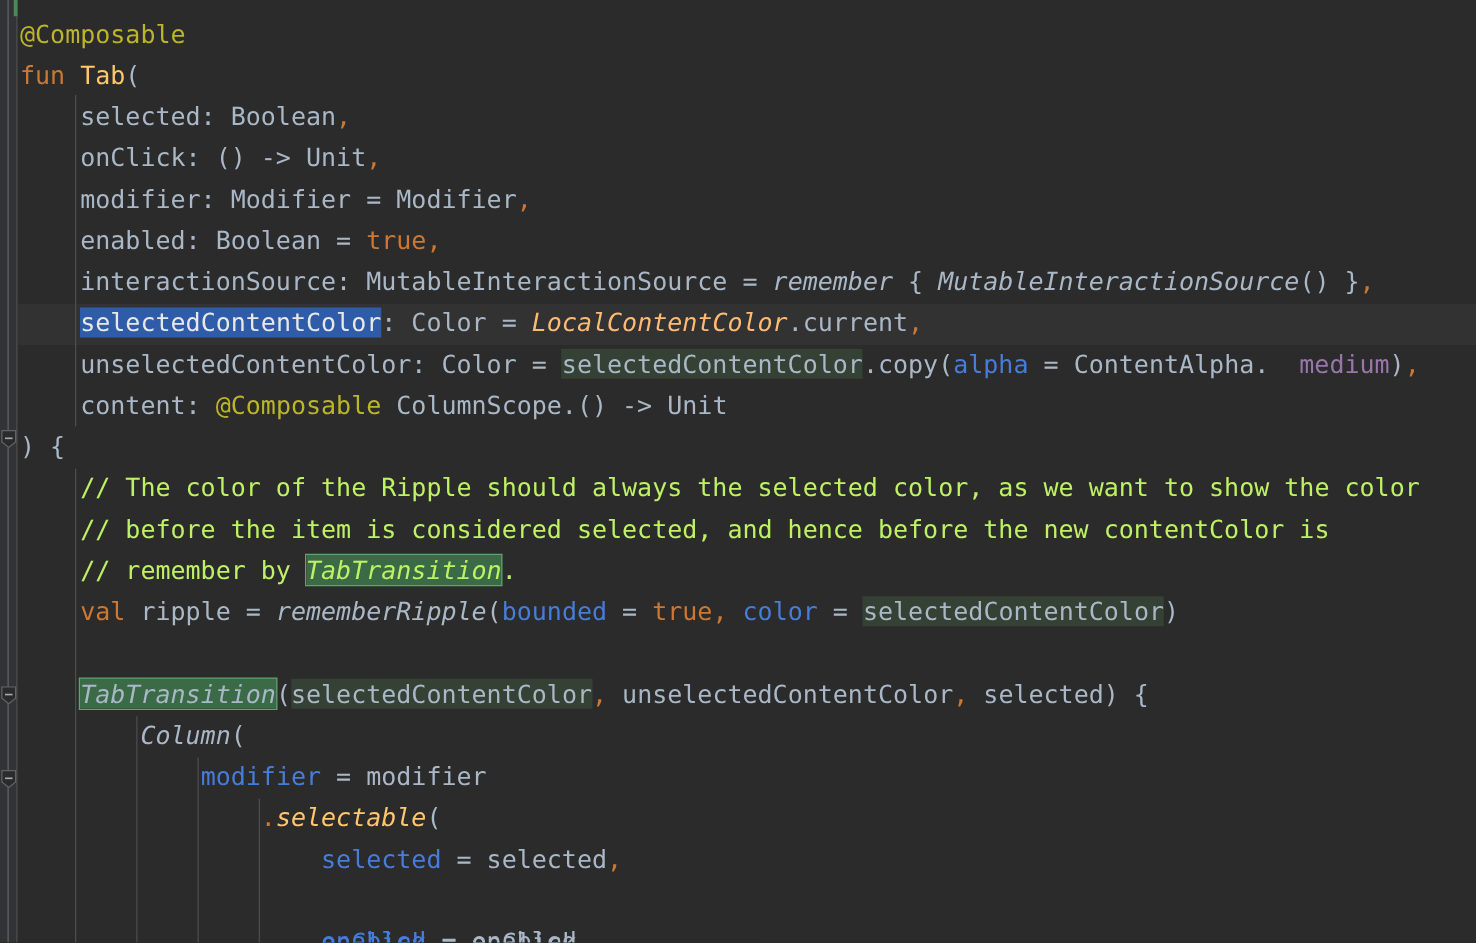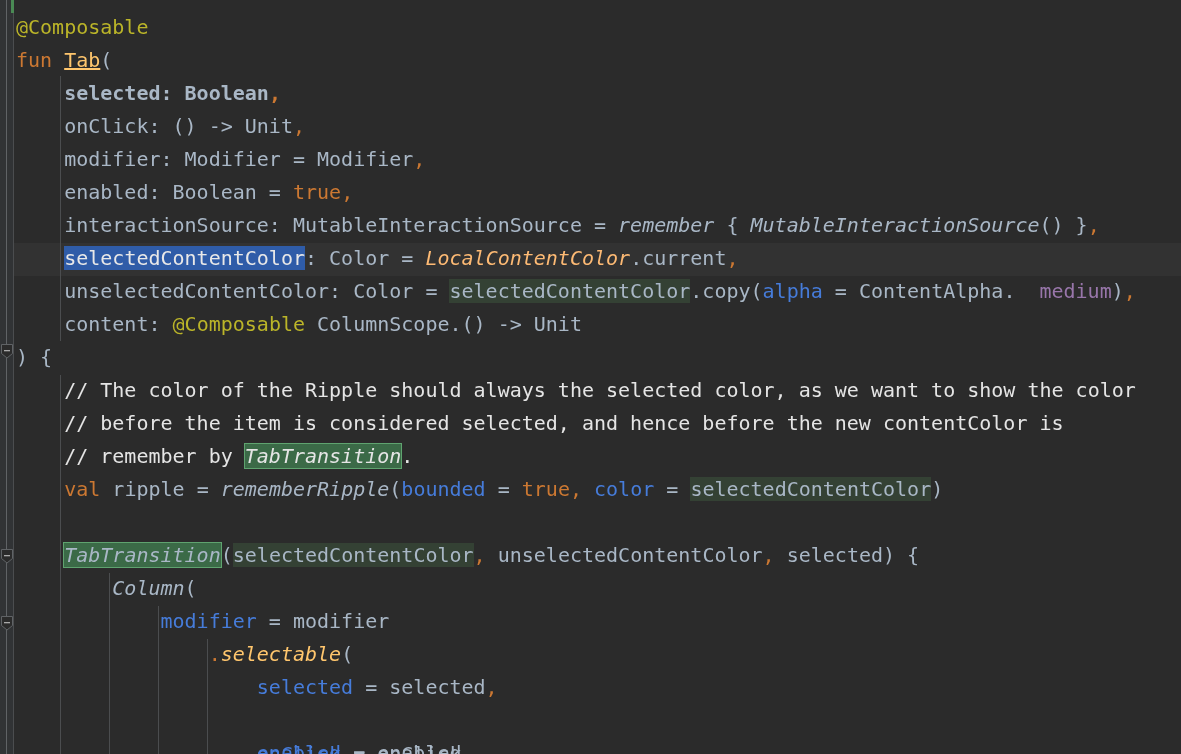--- a/index.html
+++ b/index.html
@@ -99,23 +99,23 @@
     line-height: 33px;
     white-space: pre;
     font-size: 20px;
     letter-spacing: 0px;
   }
 
   
   .t-default   { color: #a9b7c6; }
   .t-keyword   { color: #cc7832; }
   .t-annot     { color: #bbb529; }
-  .t-funcname  { color: #ffc66d; text-decoration: underline; }
+  .t-funcname  { color: #ffc66d; }
   .t-namedarg  { color: #467cda; }
-  .t-comment   { color: #e5e5e5; }
+  .t-comment   { color: #bef264; }
   .t-property  { color: #9876aa; margin-left: 24px; }
   .t-extfn     { color: #ffc66d; font-style: italic; }
   .t-localprop { color: #fdba74; font-style: italic; }
   .t-fnitalic  { color: #a9b7c6; font-style: italic; }
 
   
   .sel-highlight {
     background: #2f5ca8;
     color: #e8e8e8;
   }
@@ -174,21 +174,21 @@
 
   <div id="code-lines">
 
     
     <div class="code-line" style="top:11px;"><span class="t-annot">@Composable</span></div>
 
     
     <div class="code-line" style="top:44px;"><span class="t-keyword">fun</span><span class="t-default"> </span><span class="t-funcname">Tab</span><span class="t-default">(</span></div>
 
     
-    <div class="code-line" style="top:77px;font-weight:bold;"><span class="t-default">    selected: Boolean</span><span class="t-keyword">,</span></div>
+    <div class="code-line" style="top:77px;"><span class="t-default">    selected: Boolean</span><span class="t-keyword">,</span></div>
 
     
     <div class="code-line" style="top:110px;"><span class="t-default">    onClick: () -&gt; Unit</span><span class="t-keyword">,</span></div>
 
     
     <div class="code-line" style="top:143px;"><span class="t-default">    modifier: Modifier = Modifier</span><span class="t-keyword">,</span></div>
 
     
     <div class="code-line" style="top:176px;"><span class="t-default">    enabled: Boolean = </span><span class="t-keyword">true</span><span class="t-keyword">,</span></div>
 

